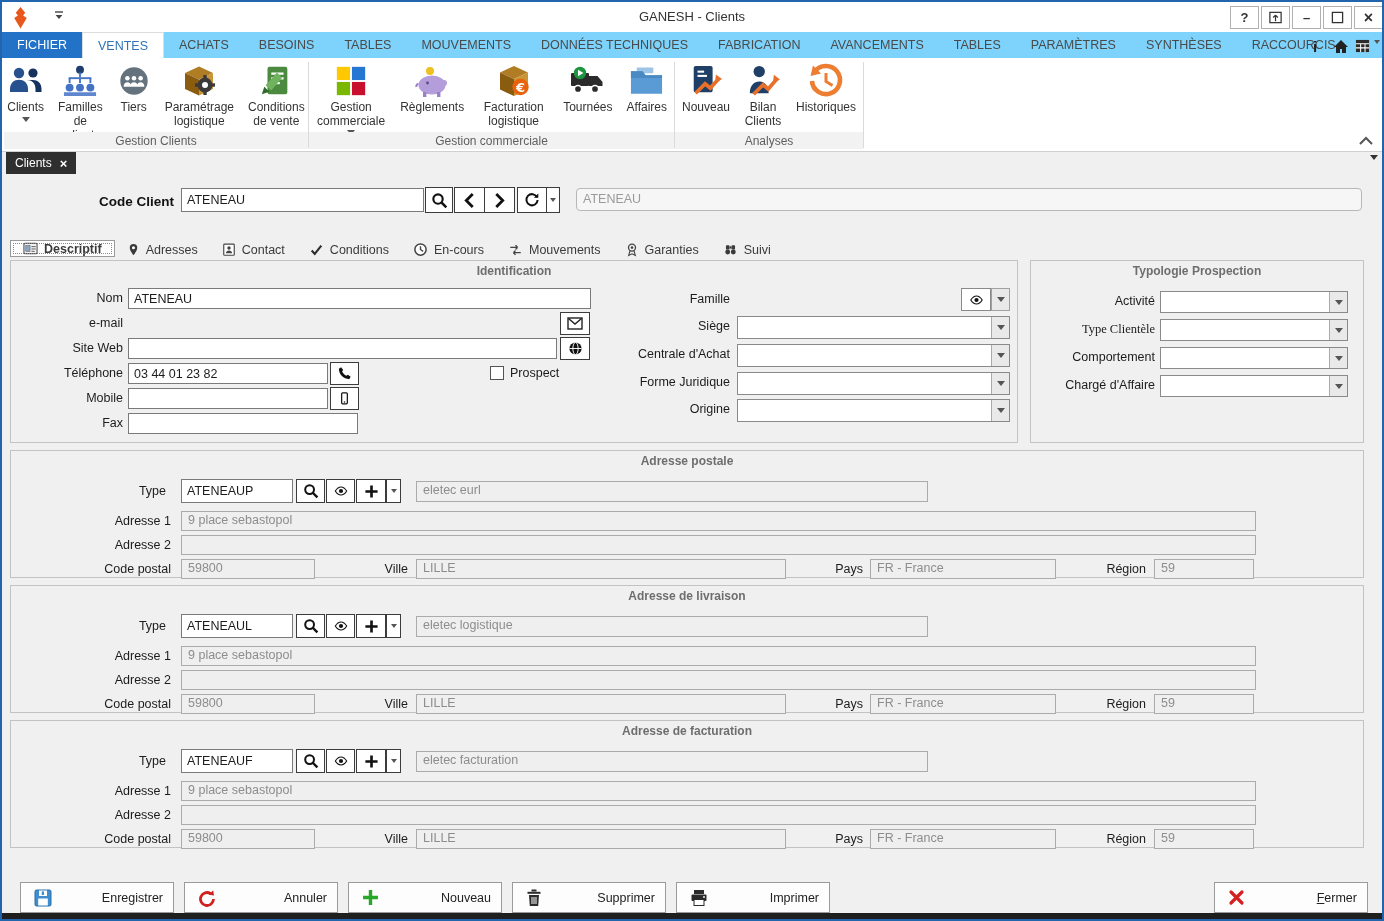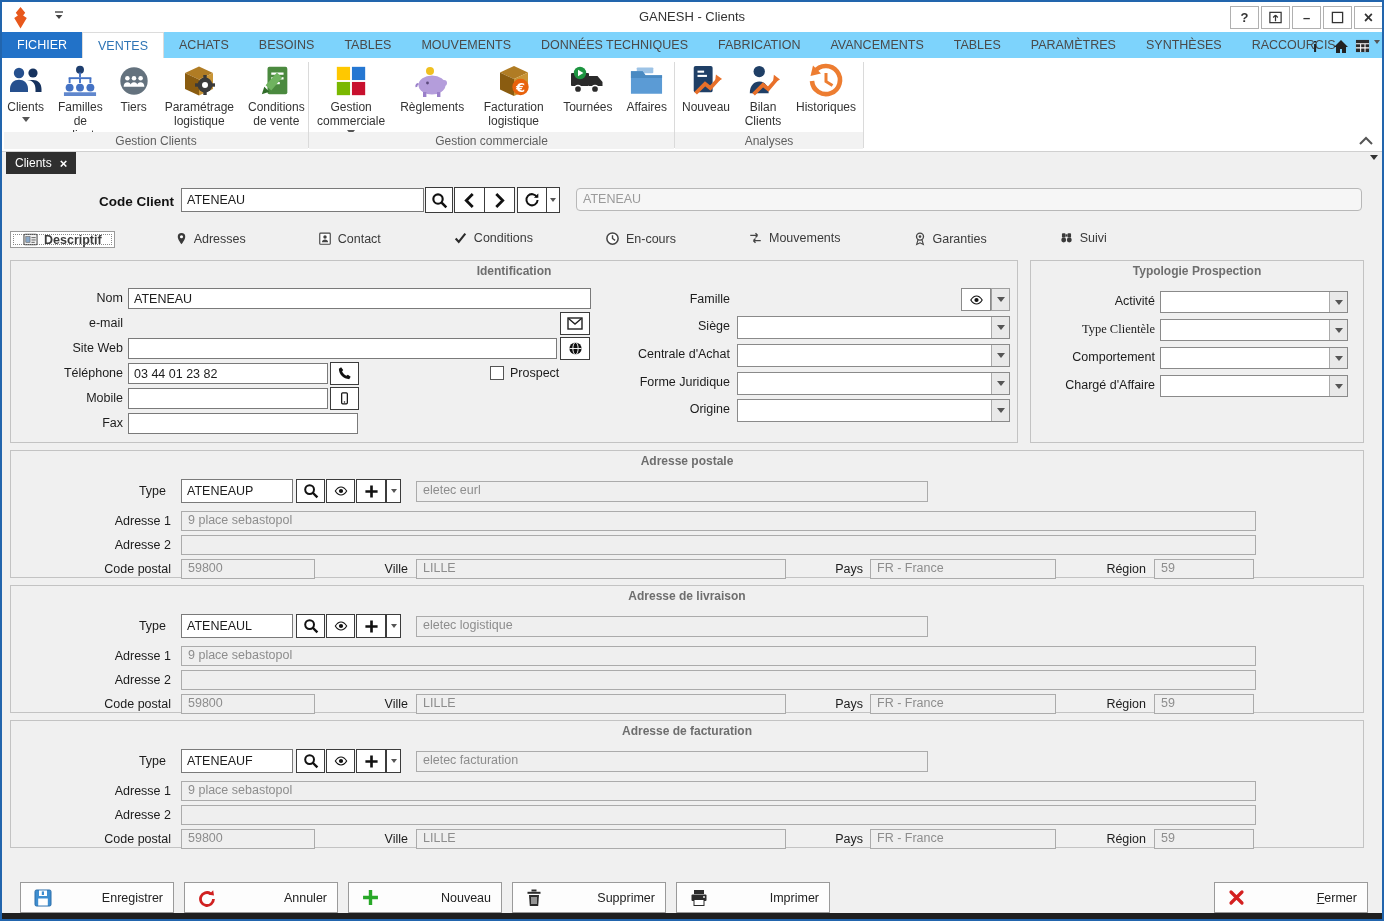--- a/index.html
+++ b/index.html
@@ -44,21 +44,21 @@
          align-items:center;justify-content:center;cursor:pointer;}
   .combo{position:absolute;background:#fff;border:1px solid #8a8a8a;box-sizing:border-box;cursor:pointer;}
   .combo .val{position:absolute;left:5px;top:3px;font-size:12.5px;color:#1c1c1c;}
   .dd{position:absolute;right:0;top:0;bottom:0;width:17px;background:#e9e9e9;border-left:1px solid #aaa;
       display:flex;align-items:center;justify-content:center;cursor:pointer;}
   .ddbtn{position:absolute;background:#fff;border:1px solid #3c3c3c;box-sizing:border-box;display:flex;
          align-items:center;justify-content:center;cursor:pointer;}
   .gbx{position:absolute;background:#f0f0f0;border:1px solid #c3c3c3;box-sizing:border-box;}
   .gbx-title{position:absolute;left:0;right:0;top:3px;text-align:center;font-size:12px;font-weight:bold;color:#6e6e6e;}
   
-  .subtabs{position:absolute;left:8px;top:57px;height:26px;display:flex;align-items:flex-start;gap:48px;}
+  .subtabs{position:absolute;left:8px;top:57px;height:26px;display:flex;align-items:flex-end;}
   .stab{display:flex;align-items:center;gap:6px;padding:0 12px;font-size:12.5px;color:#3a3a3a;cursor:pointer;}
   .stab.active{background:#fff;border:1px solid #9a9a9a;font-weight:bold;outline:1px dotted #888;outline-offset:-4px;}
   
   .fbtn{position:absolute;width:154px;height:31px;background:#fdfdfd;border:1px solid #9a9a9a;box-sizing:border-box;
         display:flex;align-items:center;cursor:pointer;}
   .fbtn .fic{margin-left:13px;}
   .fbtn .ftxt{flex:1;text-align:right;font-size:12.5px;color:#222;margin-right:10px;}
   .statusstrip{position:absolute;left:0;top:911px;right:0;height:7px;background:#1f1f1f;}
   .cb{position:absolute;width:14px;height:14px;background:#fff;border:1px solid #555;box-sizing:border-box;cursor:pointer;}
 </style>

